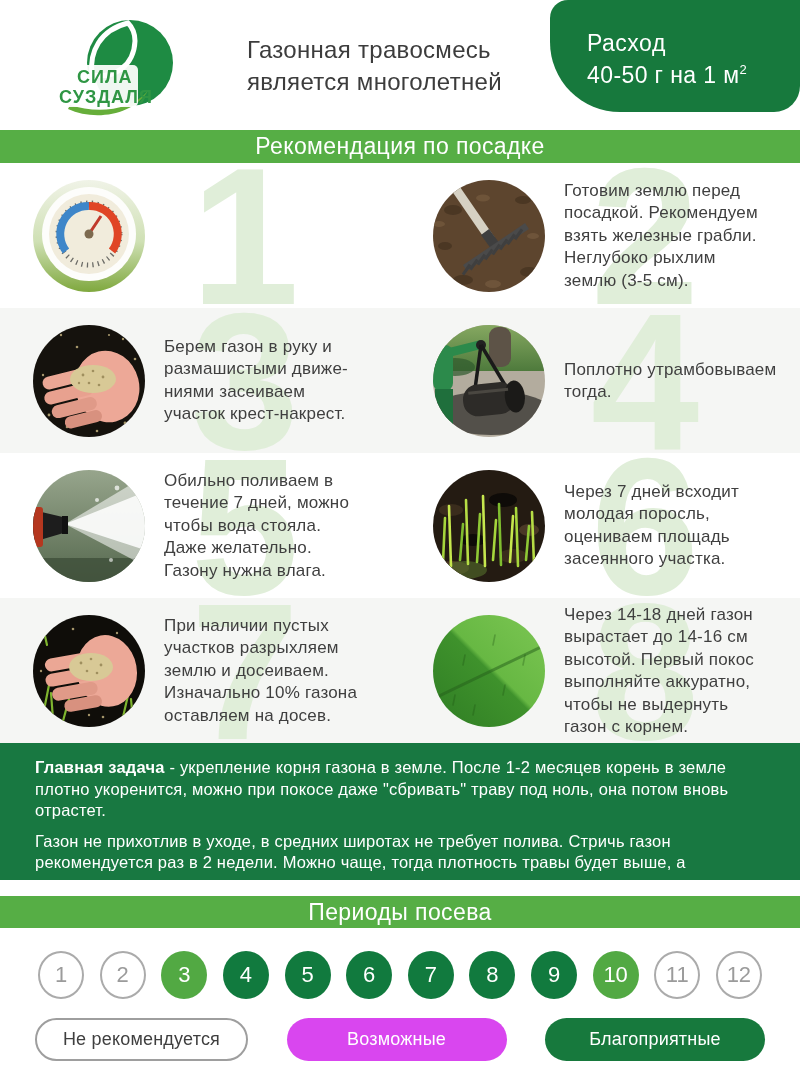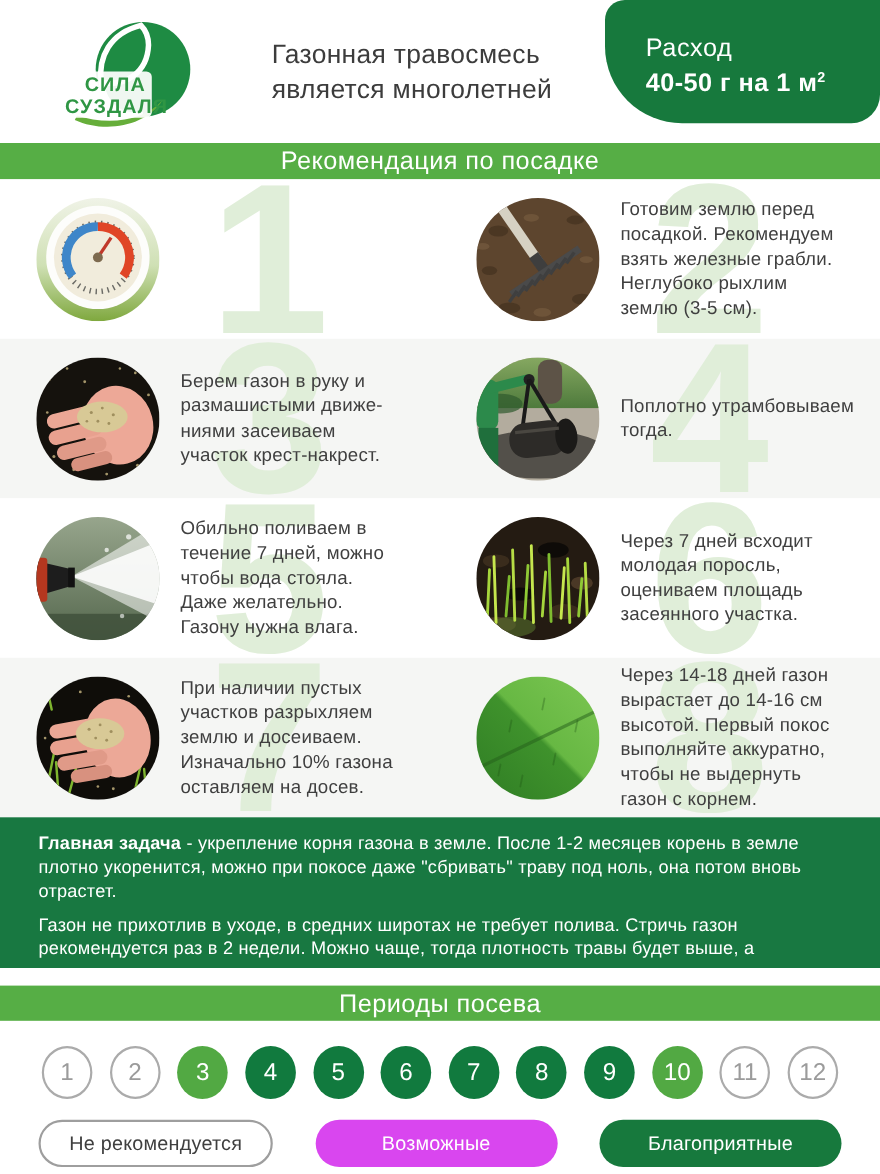--- a/index.html
+++ b/index.html
@@ -5,21 +5,21 @@
   * { margin:0; padding:0; box-sizing:border-box; }
   body { background:#fff; font-family:"Liberation Sans", sans-serif; }
   .page { position:relative; width:800px; height:1067px; margin:0 auto; background:#fff; overflow:hidden; }
 
   
   .header { position:relative; height:130px; background:#fff; }
   .logo-svg { position:absolute; left:42px; top:8px; }
   .main-title { position:absolute; left:247px; top:34px; font-size:24px; line-height:32px; color:#3c3c3c; white-space:pre-line; letter-spacing:.3px; }
   .usage-box { position:absolute; right:0; top:0; width:250px; height:112px; background:#17793d; border-radius:18px 0 26px 70px; color:#fff; padding:30px 0 0 37px; }
   .usage-label { font-size:23px; letter-spacing:.5px; }
-  .usage-value { font-size:23px; font-weight:bold; margin-top:5px; letter-spacing:.4px; }
+  .usage-value { font-size:23px; font-weight:normal; margin-top:5px; letter-spacing:.4px; }
   .usage-value sup { font-size:13px; }
 
   
   .section-bar { height:33px; background:#56ae45; color:#fff; display:flex; align-items:center; justify-content:center; font-size:23px; letter-spacing:.4px; }
   .section-bar.periods { height:32px;margin-top:16px; }
 
   
   .row { display:flex; height:145px; background:#fff; }
   .row.alt { background:#f5f6f4; }
   .cell { position:relative; width:400px; height:145px; overflow:hidden; }

